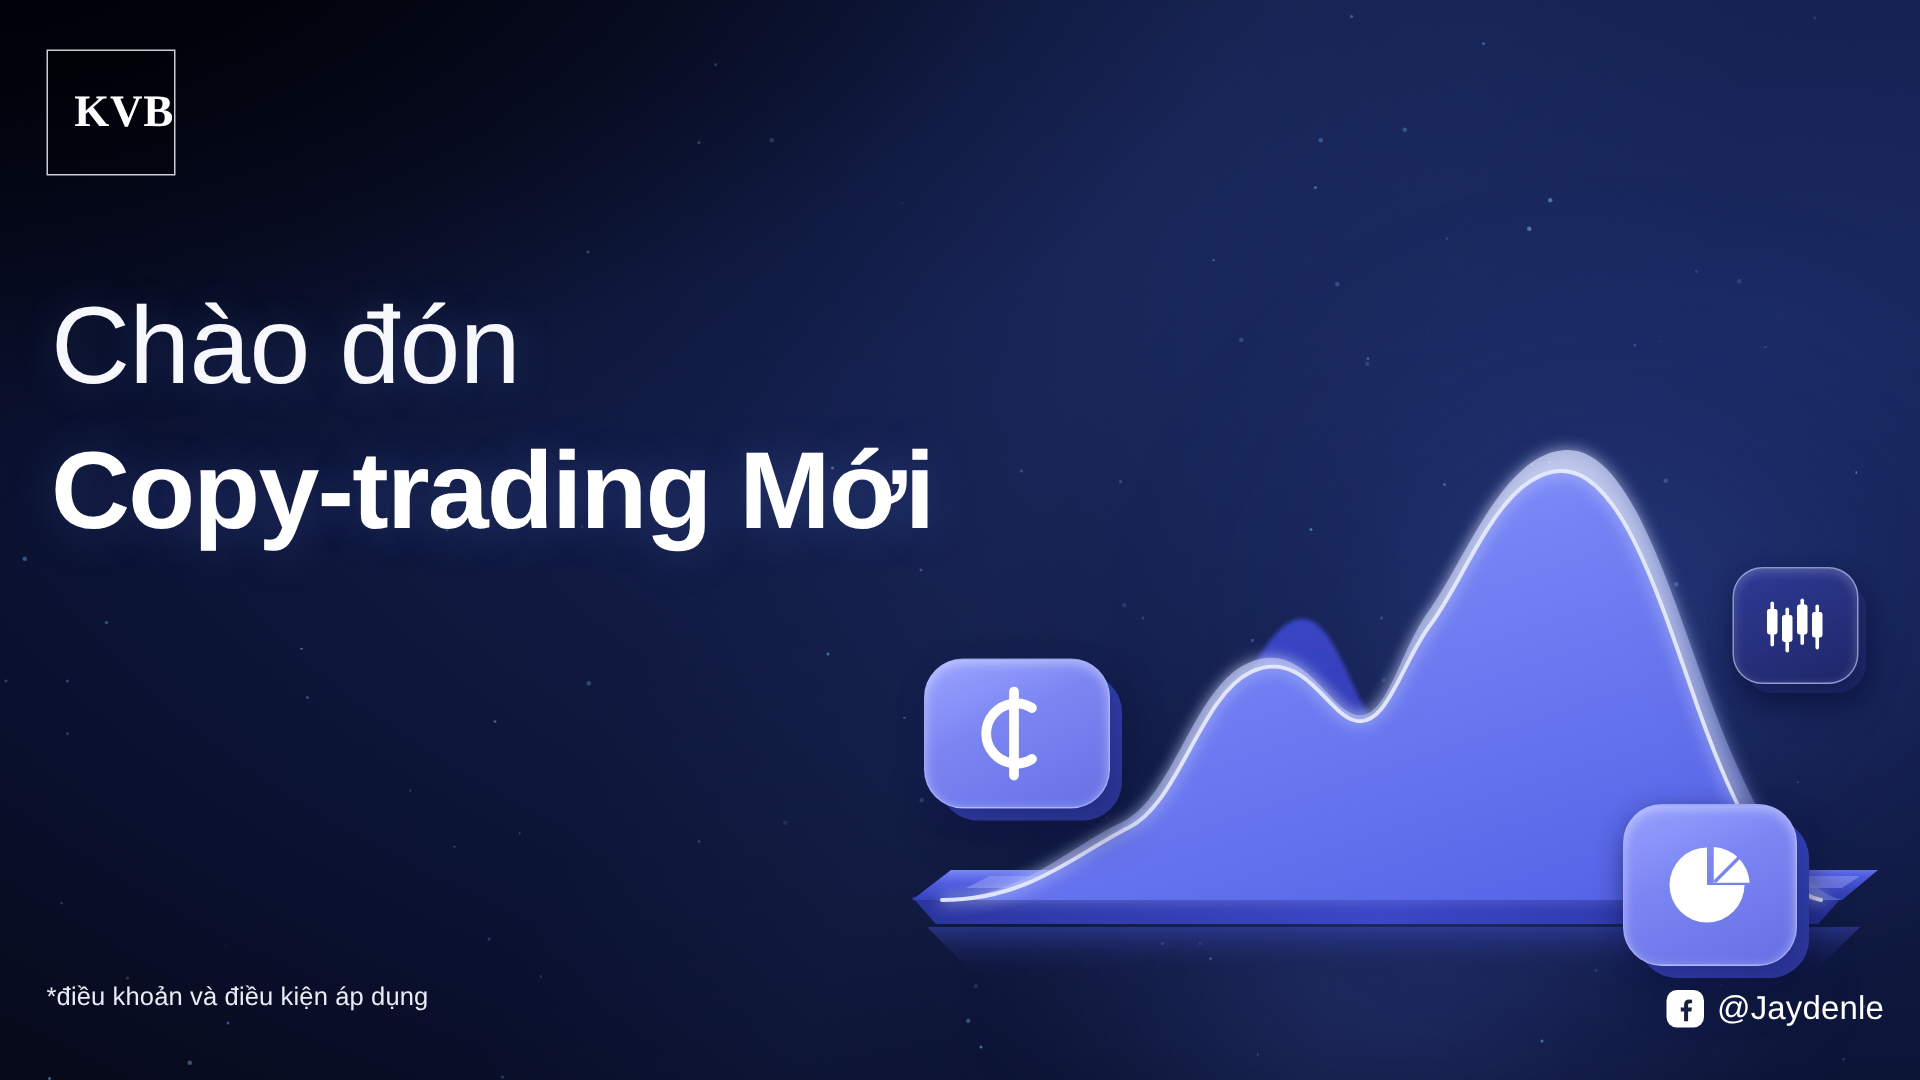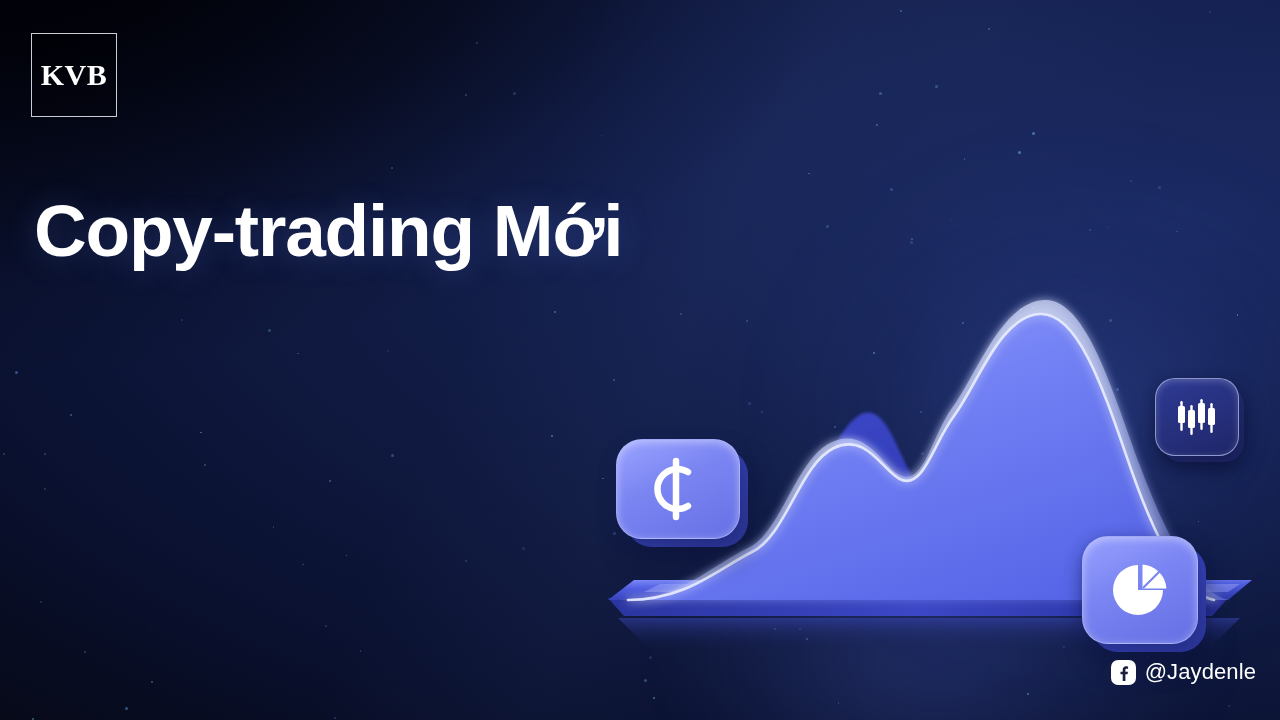--- a/index.html
+++ b/index.html
@@ -50,21 +50,21 @@
     position:absolute; display:block;
     width:2px; height:2px; border-radius:50%;
     background:#5f8fd8; opacity:.45;
   }
 
   
   .logo-box{
     position:absolute; left:31px; top:33px;
     width:84px; height:82px;
     border:1.5px solid #c9cdd6;
-    display:flex; align-items:center; justify-content:center;
+    display:flex; align-items:center; justify-content:flex-end;
     background:rgba(0,0,0,.25);
   }
   .logo-box span{
     font-family:"Liberation Serif","DejaVu Serif",serif;
     font-weight:700;
     font-size:30px;
     letter-spacing:.5px;
     color:#ffffff;
   }
 
@@ -289,20 +289,21 @@
       <i style="left: 345.6px; top: 554.7px; width: 1.5px; height: 1.5px; opacity: 0.58; background: rgb(116, 183, 224);"></i>
       <i style="left: 799.4px; top: 627.9px; width: 2px; height: 2px; opacity: 0.31; background: rgb(95, 143, 216);"></i>
       <i style="left: 1176.1px; top: 230.8px; width: 1.5px; height: 1.5px; opacity: 0.35; background: rgb(95, 143, 216);"></i>
     </div>
 
   <div class="logo-box">
     <span>KVB</span>
   </div>
 
   <div class="headline">
+    <div class="line1">Chào đón</div>
     <div class="line2">Copy-trading Mới</div>
   </div>
 
   <div class="art">
     <svg viewBox="0 0 680 400" xmlns="http://www.w3.org/2000/svg" aria-hidden="true">
       <defs>
         <linearGradient id="gDark" x1="0" y1="0" x2="0.35" y2="1">
           <stop offset="0%" stop-color="#4652e0"></stop>
           <stop offset="45%" stop-color="#3b46c9"></stop>
           <stop offset="100%" stop-color="#2d37a8"></stop>
@@ -419,20 +420,21 @@
     <div class="shadow-layer"></div>
     <div class="face">
       <svg width="62" height="62" viewBox="0 0 62 62" aria-hidden="true">
         <path d="M29 6 A25 25 0 1 0 54 31 L29 31 Z" fill="#ffffff"></path>
         <path d="M33.5 5.6 A25.4 25.4 0 0 1 57.4 29.5 L33.5 29.5 Z" fill="#ffffff"></path>
         <line x1="34" y1="29" x2="55" y2="8" stroke="#7a84f2" stroke-width="2.2"></line>
       </svg>
     </div>
   </div>
 
+  <div class="footnote">*điều khoản và điều kiện áp dụng</div>
 
   <div class="social">
     <span class="fb-icon">
       <svg width="17" height="17" viewBox="0 0 17 17" aria-hidden="true">
         <path d="M10.4 17V10.3h2.2l.33-2.6H10.4V6.05c0-.75.21-1.26 1.28-1.26h1.37V2.46A18.5 18.5 0 0 0 11.05 2.35c-1.98 0-3.33 1.21-3.33 3.43V7.7H5.5v2.6h2.22V17z" fill="#1a1f3d"></path>
       </svg>
     </span>
     <span class="social-handle">@Jaydenle</span>
   </div>
 

